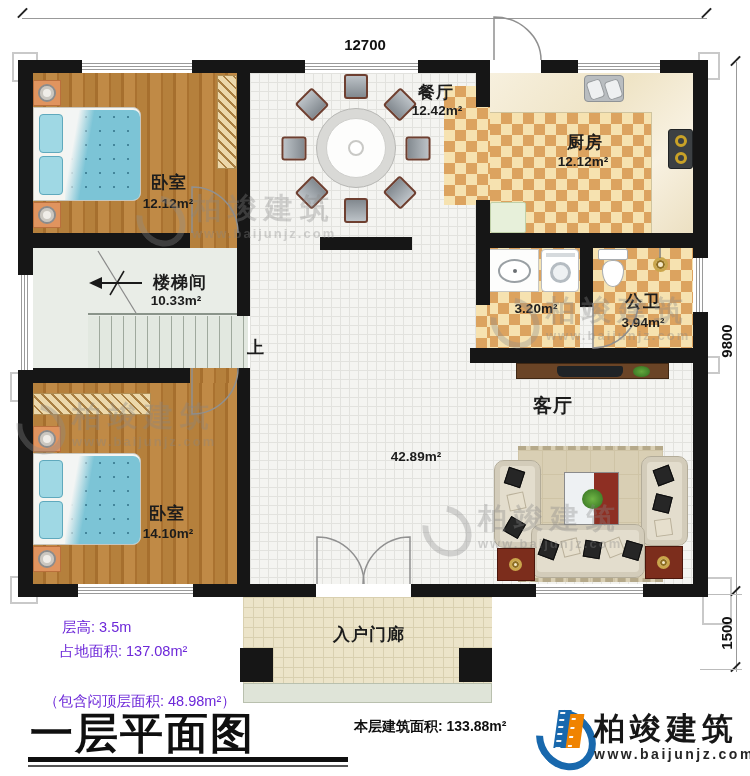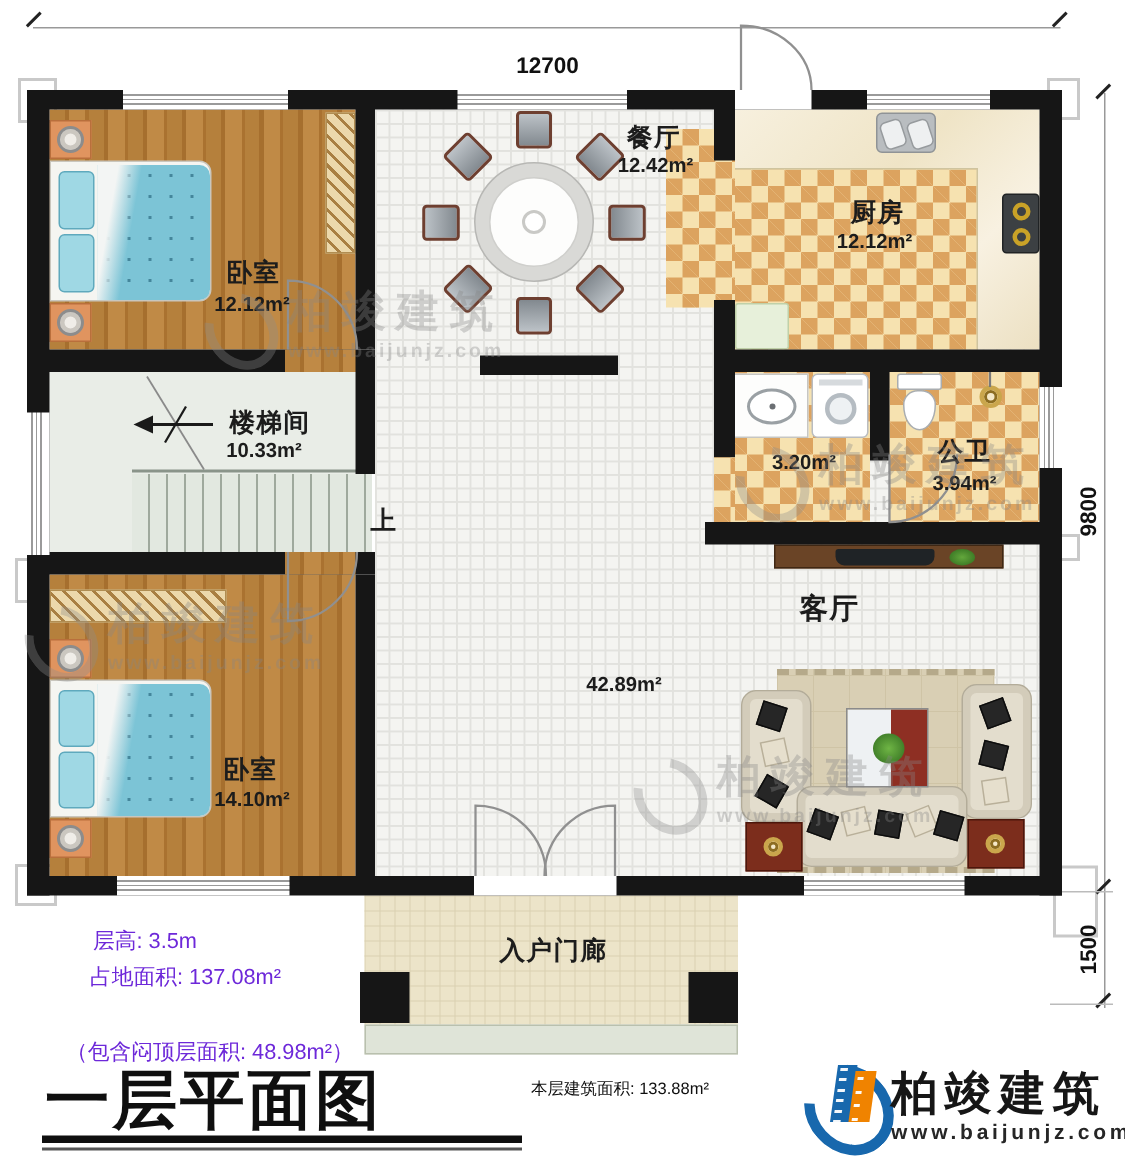--- a/index.html
+++ b/index.html
@@ -40,21 +40,21 @@
   .appliance{background:#fff;border:1px solid #b9bcc0;border-radius:4px;}
   
   .lbl{position:absolute;transform:translate(-50%,-50%);white-space:nowrap;color:#1c1c1c;z-index:6;}
   .room-name{font-size:17px;font-weight:bold;letter-spacing:1px;}
   .room-area{font-size:13.5px;font-weight:bold;}
   .dim{font-size:15px;font-weight:bold;color:#111;}
   .vdim{transform:translate(-50%,-50%) rotate(-90deg);}
   .info-line{position:absolute;font-size:14.5px;font-weight:normal;color:#6d28d9;white-space:nowrap;z-index:6;}
   .title-big{position:absolute;font-size:43px;font-weight:bold;letter-spacing:2px;color:#0f0f0f;z-index:6;}
   .title-scale{position:absolute;font-size:33px;font-weight:500;color:#0f0f0f;z-index:6;}
-  .title-side{position:absolute;font-size:11px;font-weight:normal;color:#0f0f0f;white-space:nowrap;z-index:6;}
+  .title-side{position:absolute;font-size:14px;font-weight:bold;color:#0f0f0f;white-space:nowrap;z-index:6;}
   .rule-thick{position:absolute;background:#0f0f0f;z-index:6;}
   .rule-thin{position:absolute;background:#555;z-index:6;}
   
   .wm{position:absolute;display:flex;align-items:flex-start;gap:8px;opacity:.34;z-index:7;pointer-events:none;}
   .wm-mark{width:34px;height:42px;border:6px solid #8d8d8d;border-top-color:transparent;border-radius:50%;transform:rotate(-38deg);}
   .wm-name{font-size:29px;font-weight:bold;letter-spacing:7px;color:#868686;line-height:1;}
   .wm-url{font-size:13px;font-weight:bold;letter-spacing:2px;color:#868686;margin-top:3px;}
   
   .logo-swoosh{position:absolute;width:42px;height:50px;border:7px solid #1868ad;border-radius:50%;border-top-color:transparent;transform:rotate(-42deg);}
   .tower{position:absolute;transform:skewX(-8deg);background-repeat:no-repeat;}

